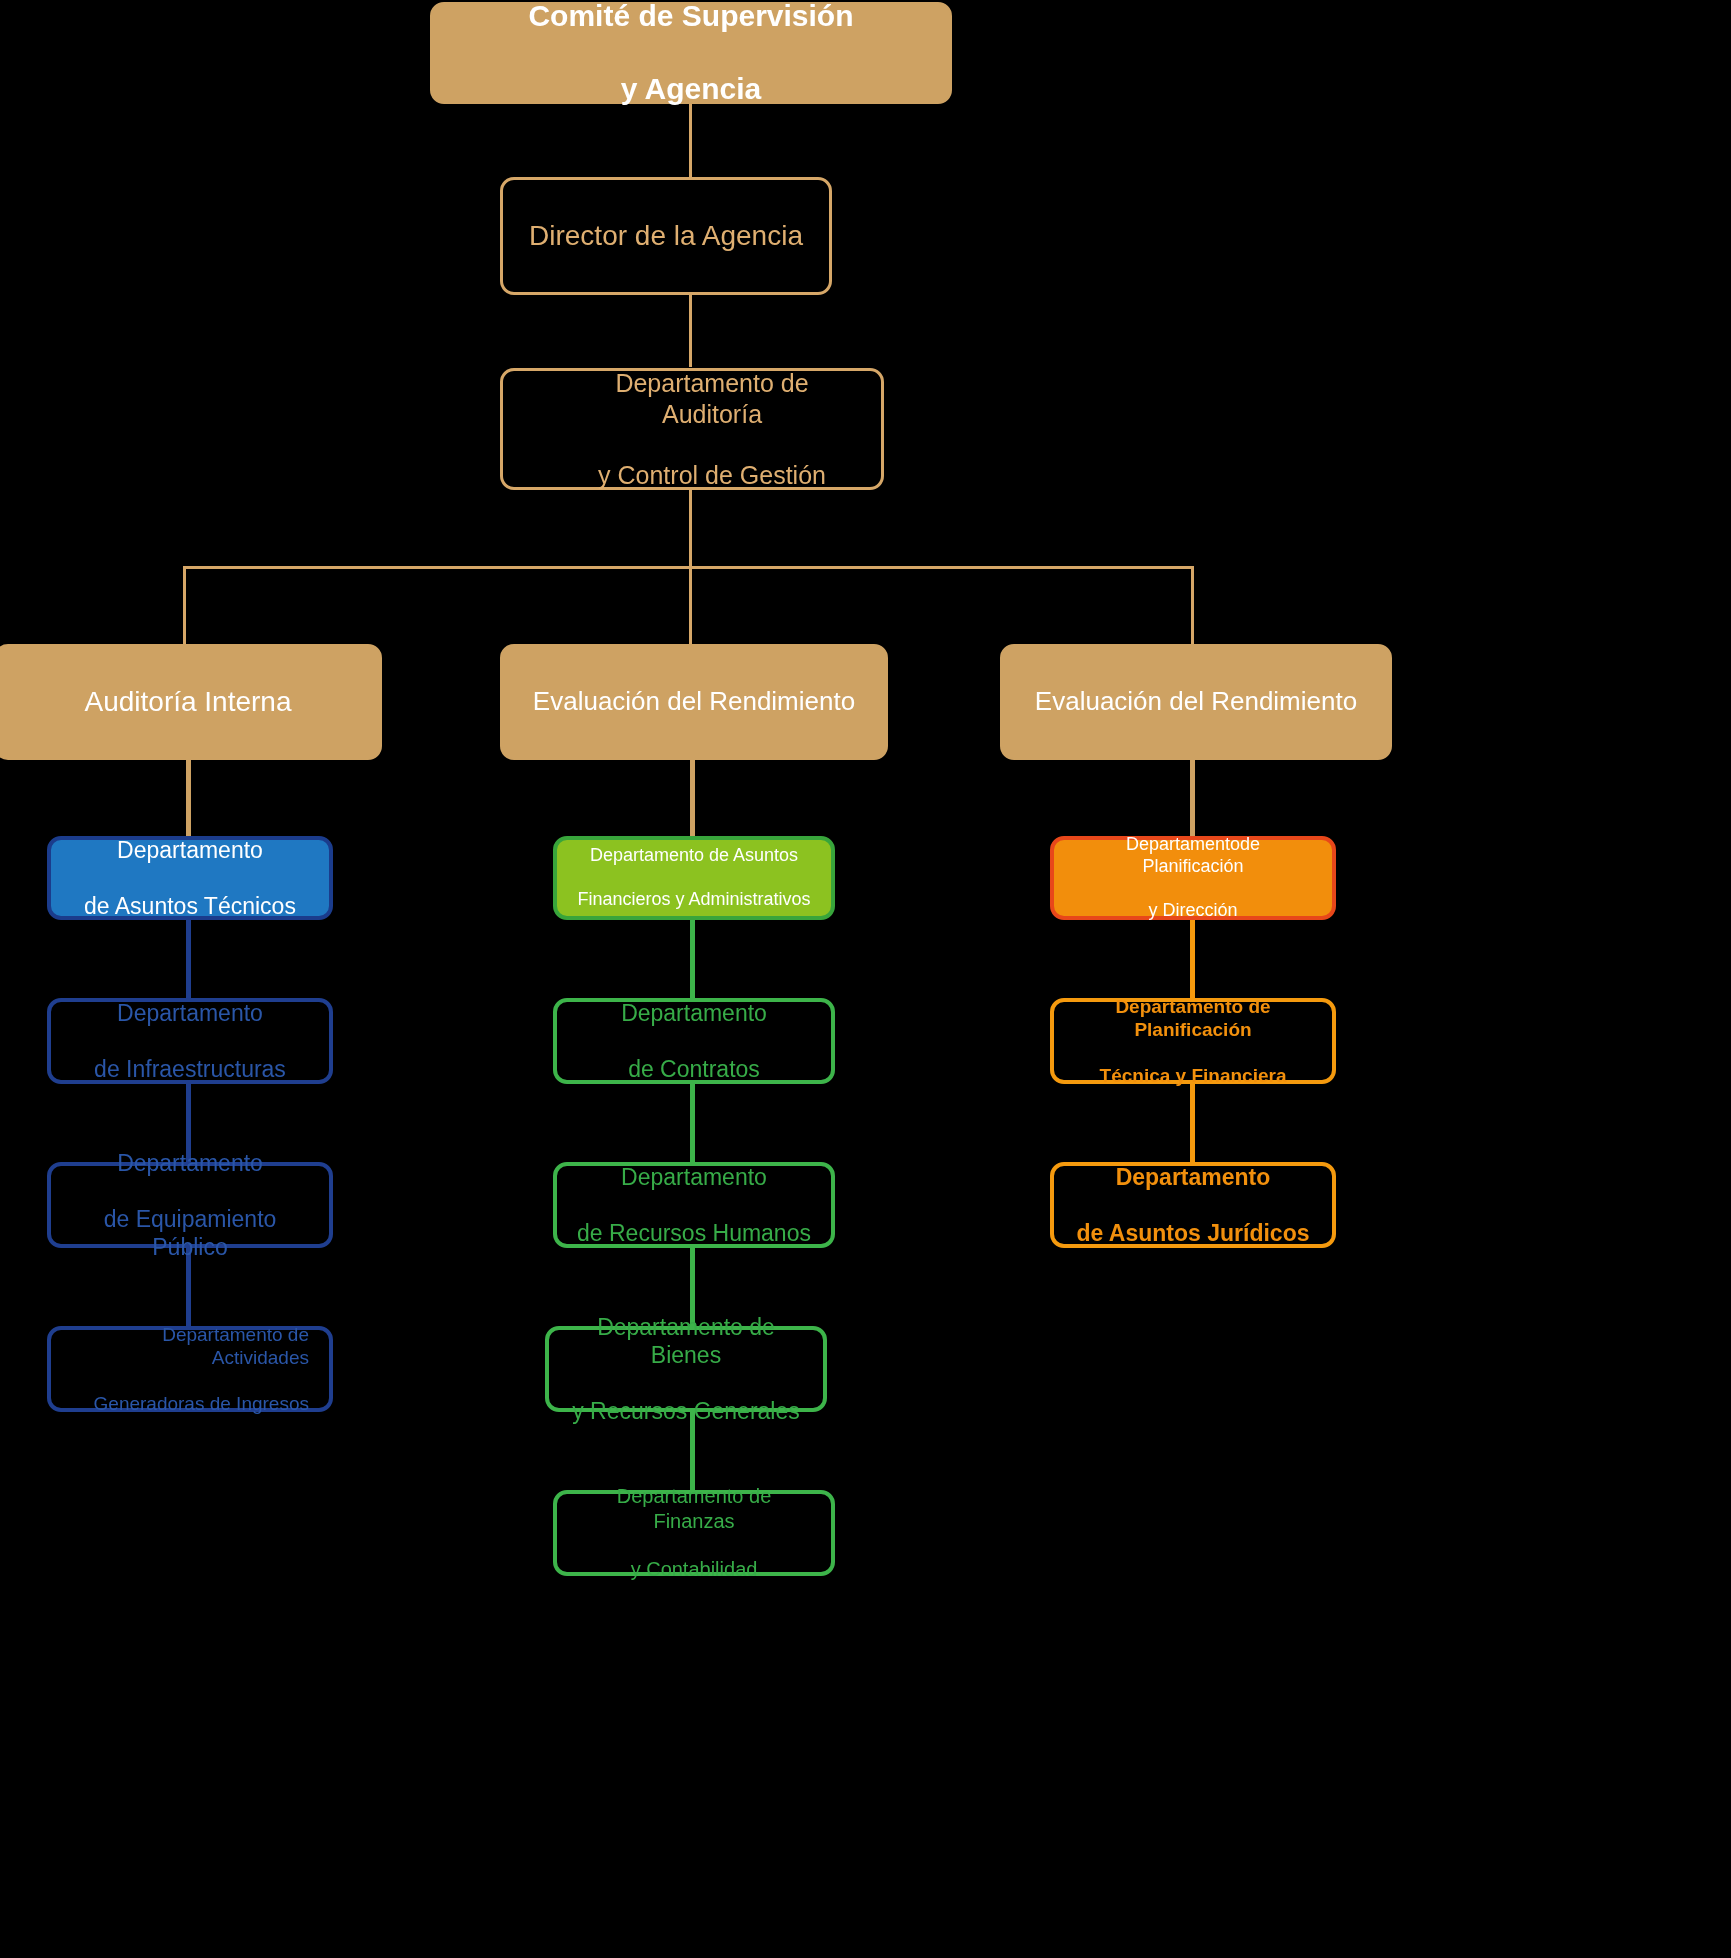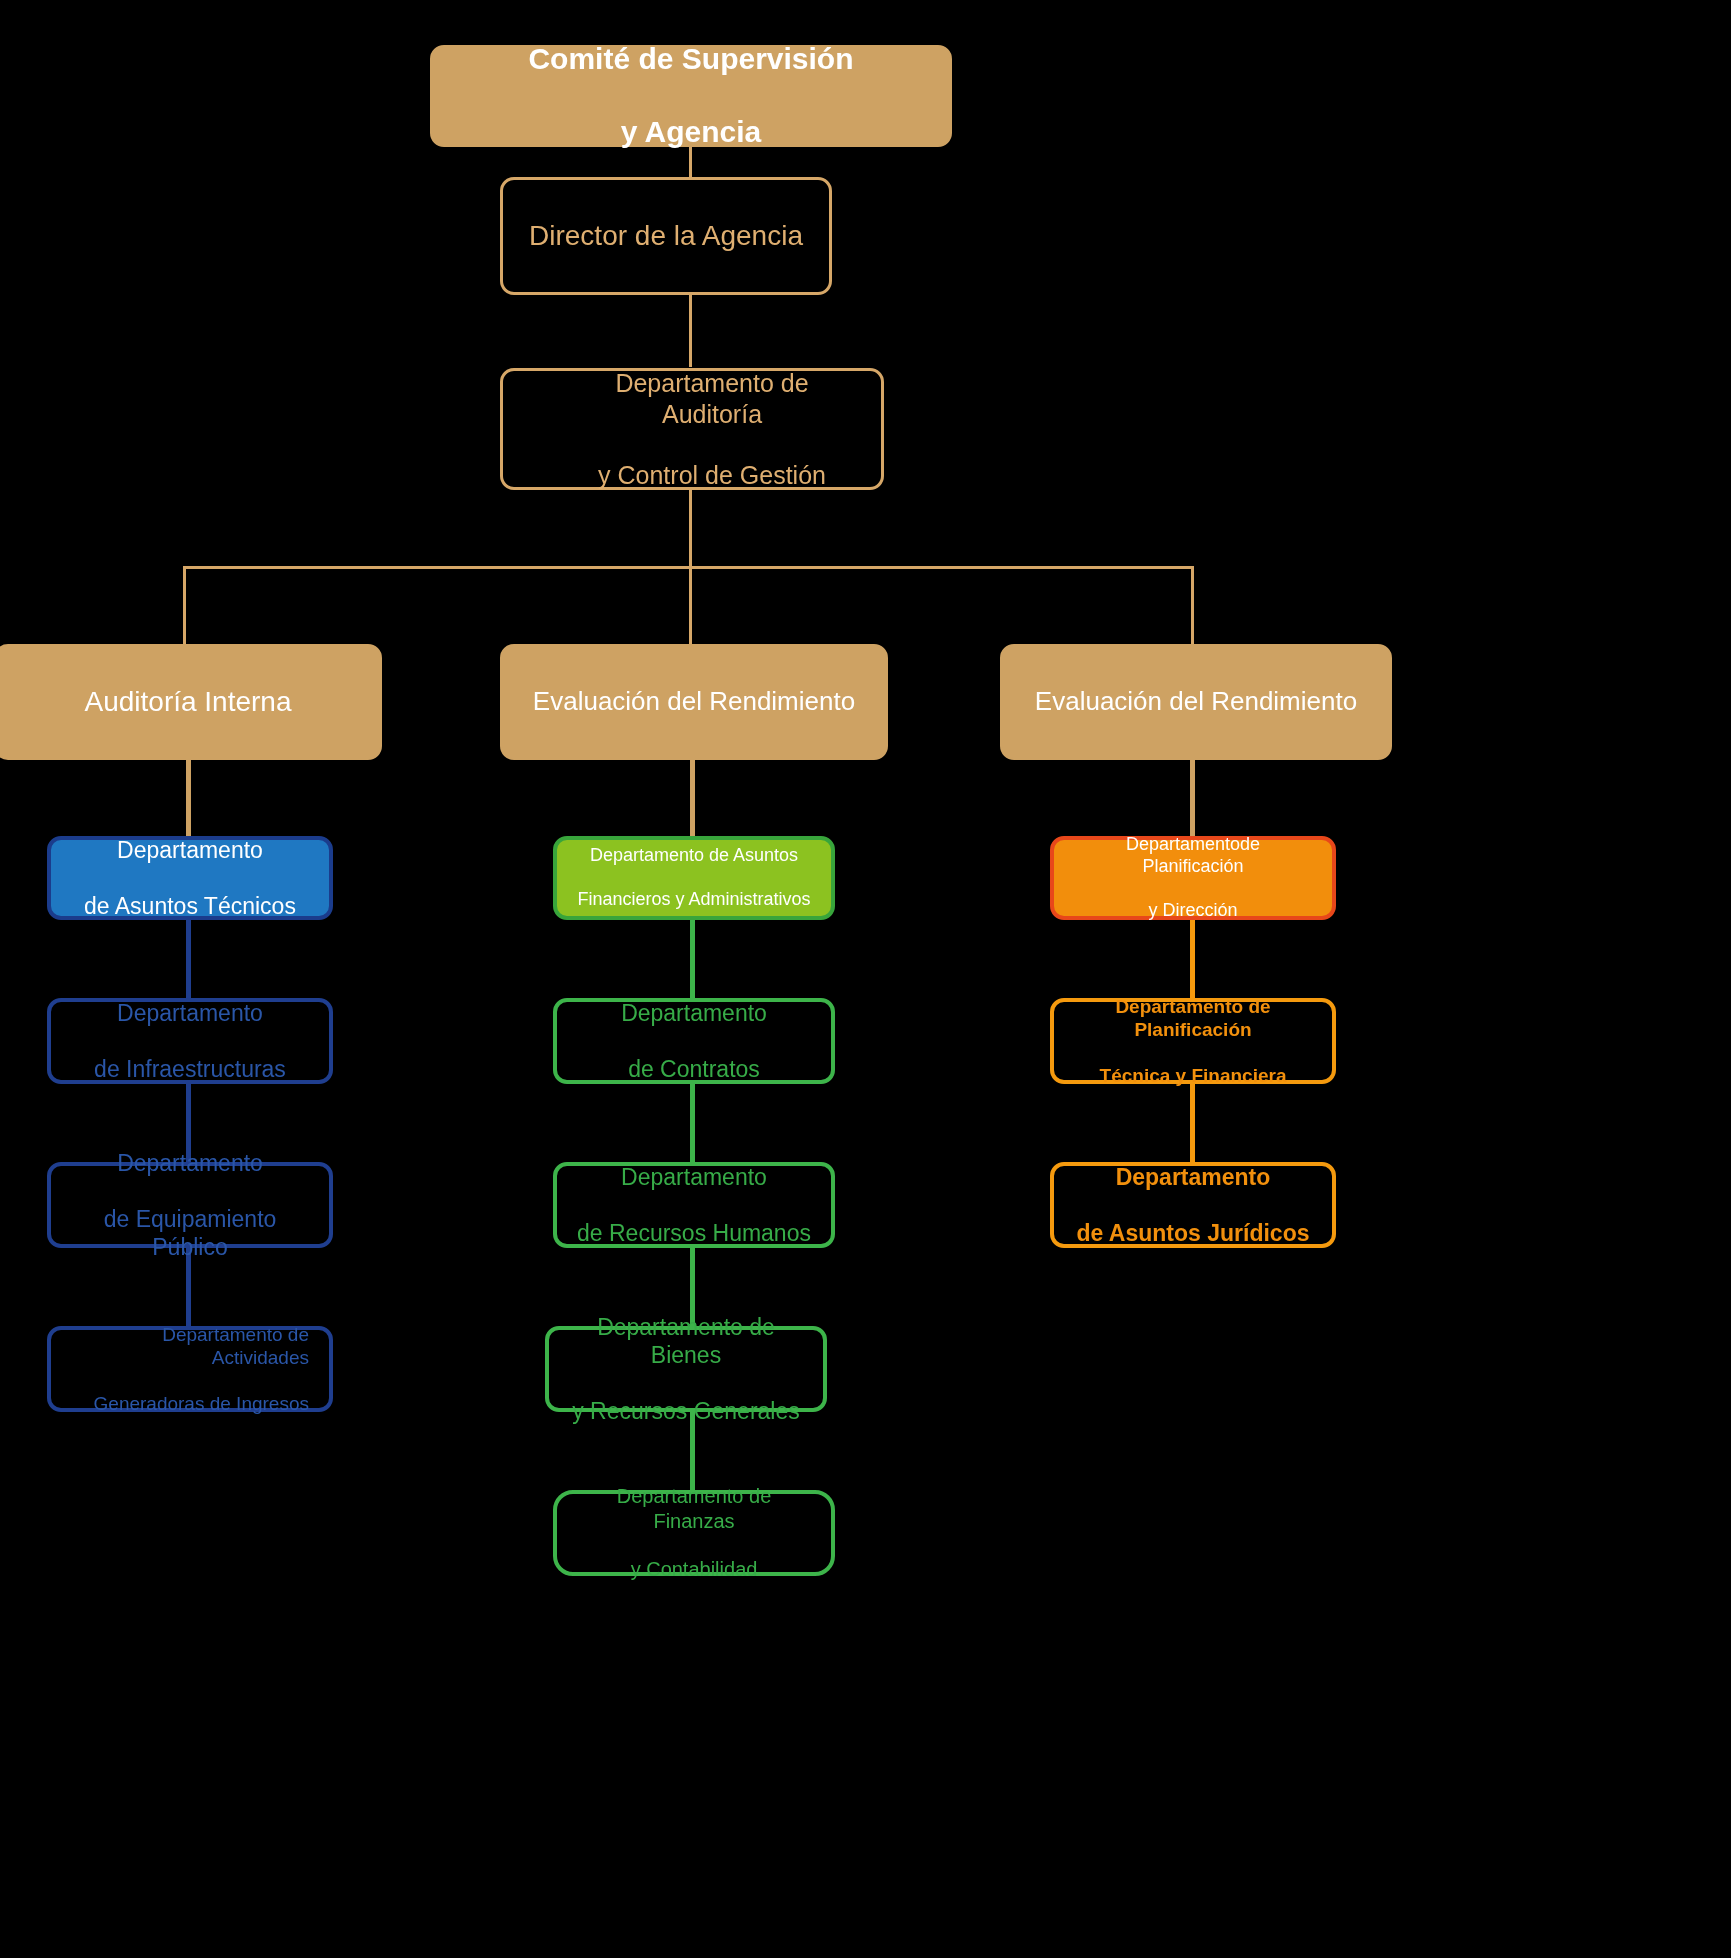--- a/index.html
+++ b/index.html
@@ -114,21 +114,21 @@
   <div class="edge v" style="left:186px; top:1246px; height:82px; border-left:5px solid #1F3E8F;"></div>
 
   <div class="edge v" style="left:690px; top:918px; height:82px; border-left:5px solid #3DB44A;"></div>
   <div class="edge v" style="left:690px; top:1082px; height:82px; border-left:5px solid #3DB44A;"></div>
   <div class="edge v" style="left:690px; top:1246px; height:82px; border-left:5px solid #3DB44A;"></div>
   <div class="edge v" style="left:690px; top:1410px; height:82px; border-left:5px solid #3DB44A;"></div>
 
   <div class="edge v" style="left:1190px; top:918px; height:82px; border-left:5px solid #F59A0E;"></div>
   <div class="edge v" style="left:1190px; top:1082px; height:82px; border-left:5px solid #F59A0E;"></div>
 
-  <div class="node tan-fill" style="left:430px; top:2px; width:522px; height:102px; font-size:30px;margin-top:43px;">
+  <div class="node tan-fill" style="left:430px; top:2px; width:522px; height:102px; font-size:30px;">
     <span>
       <span>Comité de Supervisión</span><br>
       <span>y Agencia</span>
     </span>
   </div>
 
   <div class="node tan-outline" style="left:500px; top:177px; width:332px; height:118px; font-size:28px;">
     <span>Director de la Agencia</span>
   </div>
 
@@ -200,21 +200,21 @@
     </span>
   </div>
 
   <div class="node green-outline" style="left:545px; top:1326px; width:282px; height:86px; font-size:23px;">
     <span>
       <span>Departamento de Bienes</span><br>
       <span>y Recursos Generales</span>
     </span>
   </div>
 
-  <div class="node green-outline" style="left:553px; top:1490px; width:282px; height:86px; font-size:20px;border-radius:20px;">
+  <div class="node green-outline" style="left:553px; top:1490px; width:282px; height:86px; font-size:20px;">
     <span>
       <span>Departamento de Finanzas</span><br>
       <span>y Contabilidad</span>
     </span>
   </div>
 
   <div class="node orange-fill" style="left:1050px; top:836px; width:286px; height:84px; font-size:18px;">
     <span>
       <span>Departamentode Planificación</span><br>
       <span>y Dirección</span>

